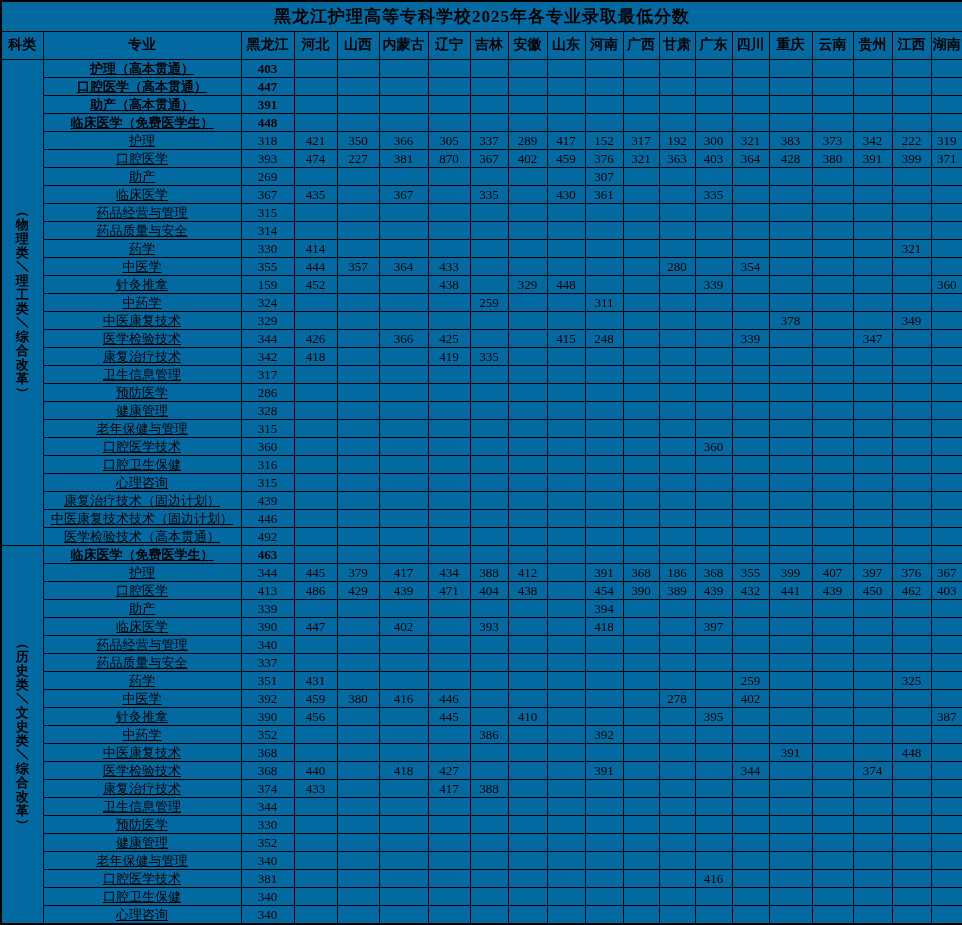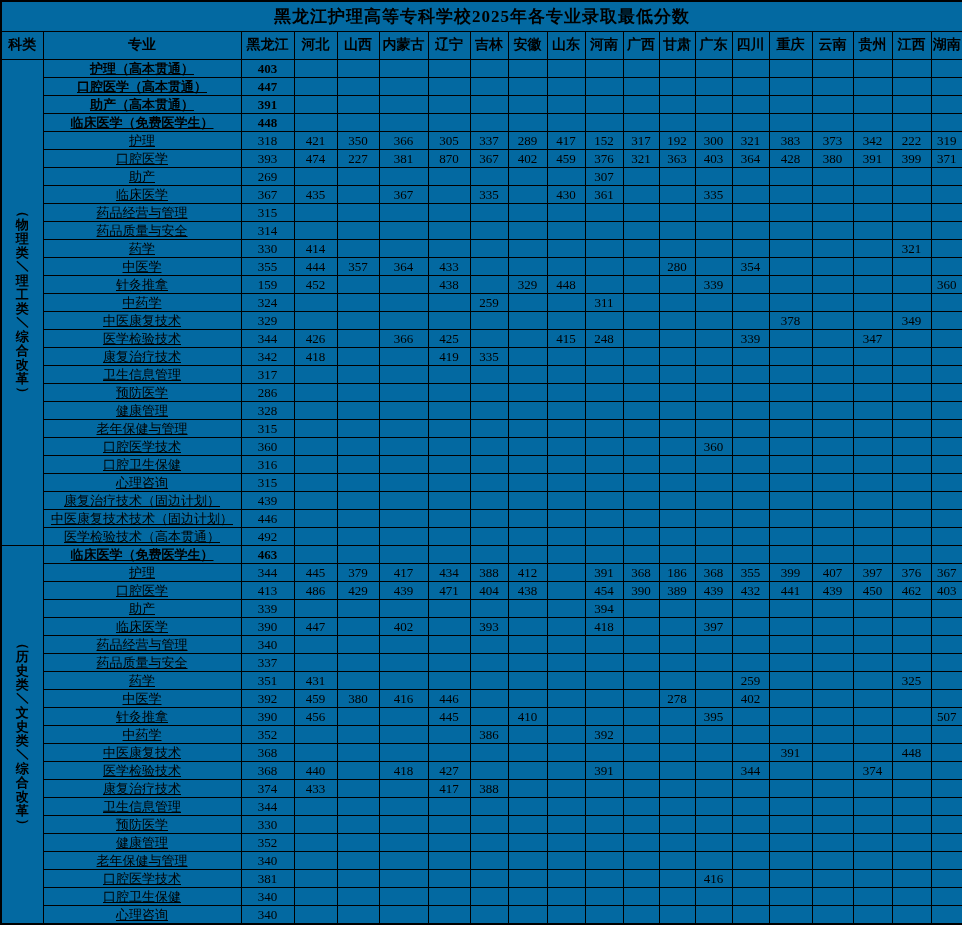--- a/index.html
+++ b/index.html
@@ -855,21 +855,21 @@
           <td class="score-cell"></td>
           <td class="score-cell"></td>
           <td class="score-cell"></td>
           <td class="score-cell"></td>
           <td class="score-cell">395</td>
           <td class="score-cell"></td>
           <td class="score-cell"></td>
           <td class="score-cell"></td>
           <td class="score-cell"></td>
           <td class="score-cell"></td>
-          <td class="score-cell">507</td>
+          <td class="score-cell">387</td>
         </tr>
         <tr>
           <td class="major-cell">中药学</td>
           <td class="score-cell">352</td>
           <td class="score-cell"></td>
           <td class="score-cell"></td>
           <td class="score-cell"></td>
           <td class="score-cell"></td>
           <td class="score-cell">386</td>
           <td class="score-cell"></td>

